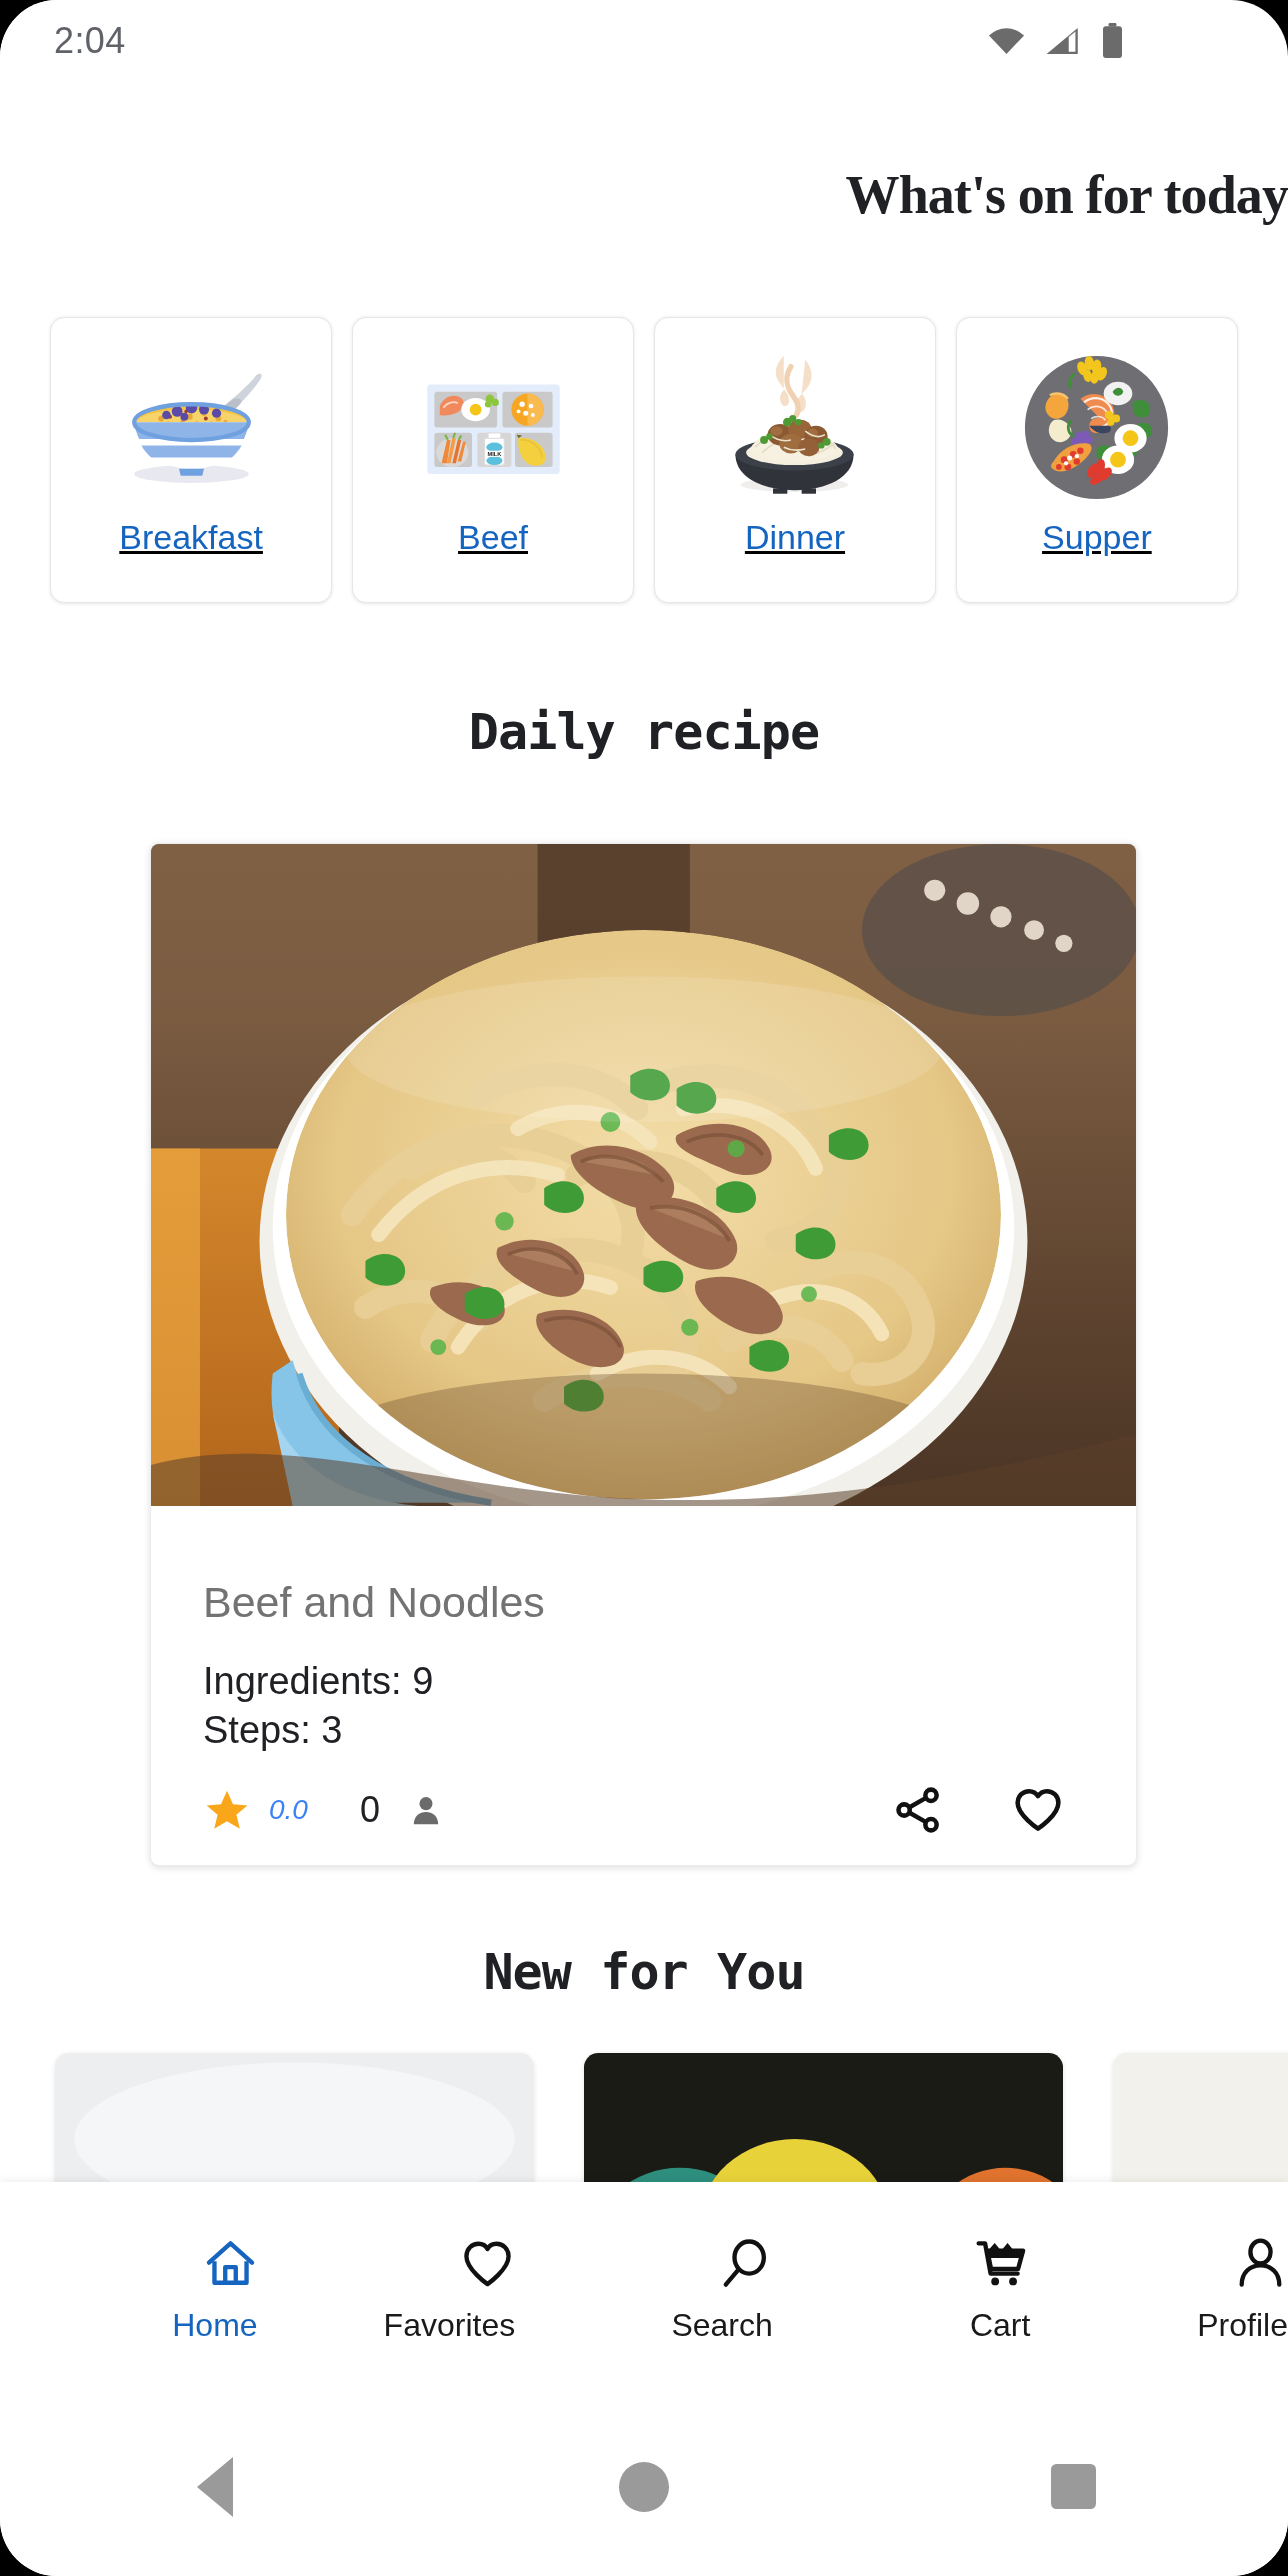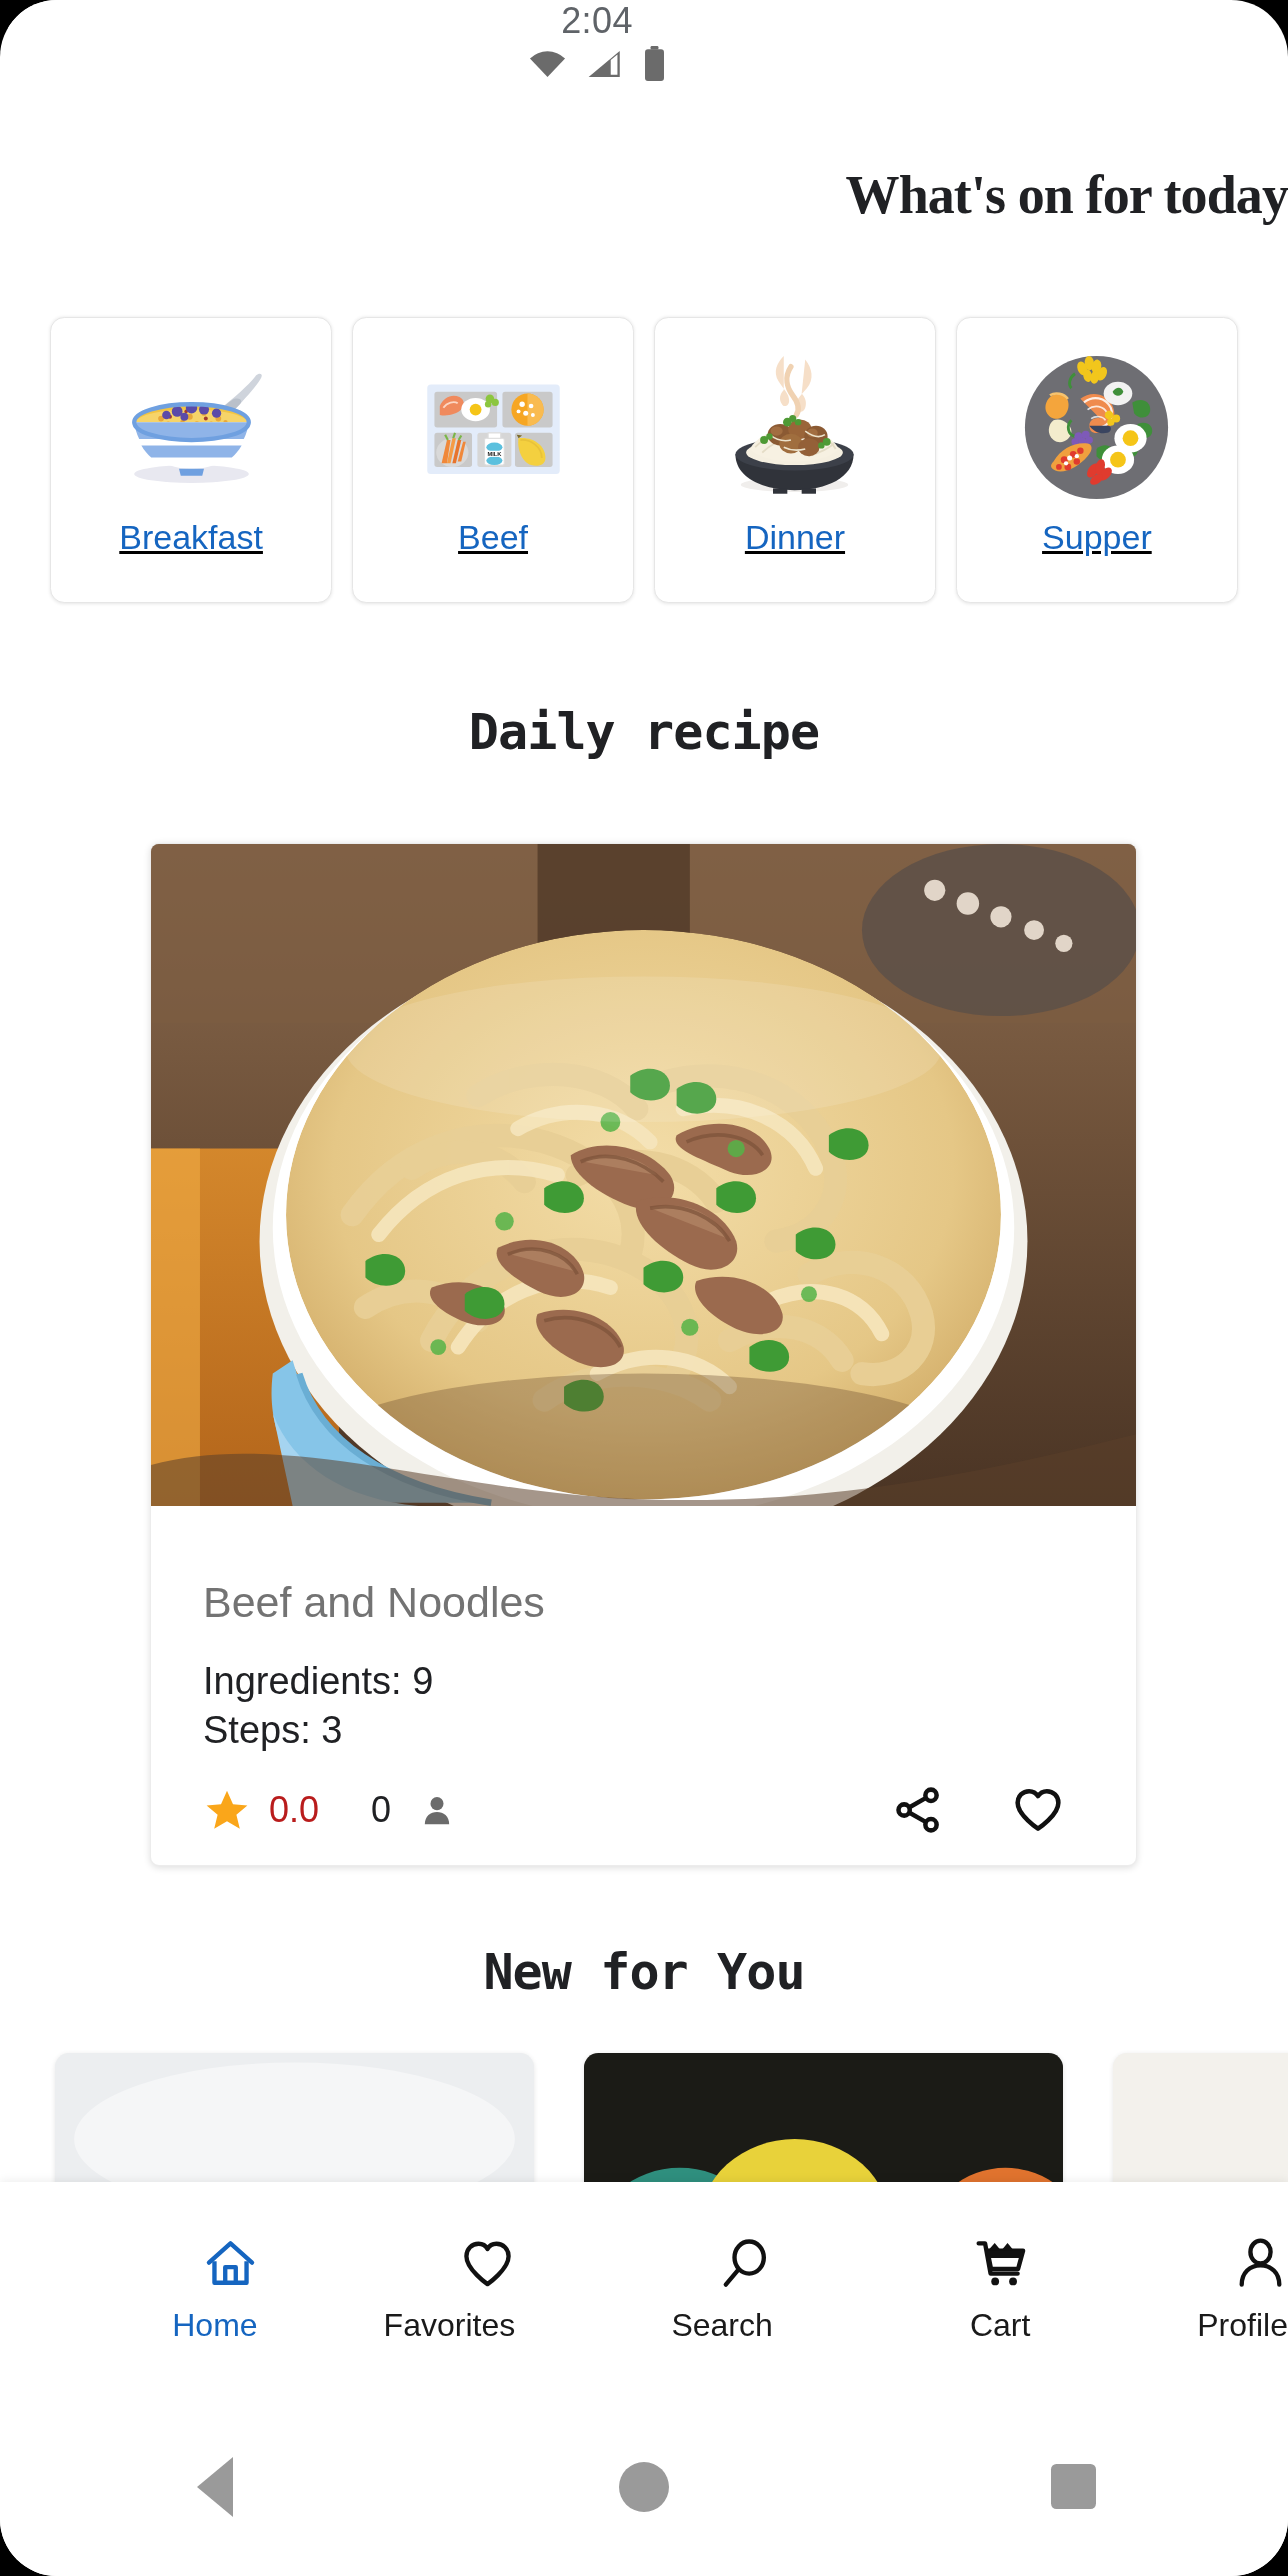--- a/index.html
+++ b/index.html
@@ -6,23 +6,23 @@
   html, body { width:1288px; height:2576px; background:#000; }
   body { font-family:"Liberation Sans", sans-serif; overflow:hidden; }
 
   .phone {
     position:relative; width:1288px; height:2576px;
     background:#ffffff; border-radius:57px; overflow:hidden;
   }
 
   
   .statusbar {
-    position:absolute; top:0; left:8px; width:1172px; height:82px;
+    position:absolute; top:0; left:0; width:1172px; height:82px;
     display:flex; align-items:center; justify-content:space-between;
-    padding:0 48px 0 54px; z-index:40; background:#fff;flex-direction:column;
+    padding:0 48px 0 54px; z-index:40; background:#fff;
   }
   .status-time { font-size:36px; color:#5f6368; font-family:"Liberation Sans", sans-serif; letter-spacing:0.4px; }
   .status-icons { display:flex; align-items:center; gap:19.7px; }
 
   
   .content { position:absolute; top:82px; left:0; width:1288px; height:2182px; background:#fff; }
 
   .page-title {
     text-align:right; font-family:Liberation Serif, serif;
     font-size:54px; font-weight:700; color:#202124;
@@ -68,21 +68,21 @@
 
   .recipe-body { padding:32px 52px 23px 52px; }
   .recipe-title { font-size:43px; color:#737373; font-weight:400;margin-top:40px; }
   .recipe-meta { margin-top:30px; font-size:38px; color:#202124; line-height:1.28; }
 
   .recipe-actions {
     display:flex; align-items:center; margin-top:30px; padding-bottom:5.4px;
   }
   .rating-group { display:flex; align-items:center; gap:18px; }
   .star-icon { width:48px; height:48px; }
-  .rating-value { font-size:36px; color:#b91c1c; }
+  .rating-value { font-size:28px; color:#3b82f6;font-style:italic; }
   .review-count { font-size:36px; color:#202124; margin-left:34px; }
   .person-icon { width:34px; height:34px; margin-left:10.7px; }
   .actions-right { margin-left:auto; display:flex; align-items:center; gap:68px; padding-right:19.7px; }
   .action-icon { width:52px; height:52px; cursor:pointer; }
 
   
   .new-strip { display:flex; gap:50px; padding:0 55px; margin-top:52px; }
   .new-card {
     width:479px; height:268px; border-radius:14.3px;
     background:#f2f2f2; overflow:hidden; flex:0 0 auto;

